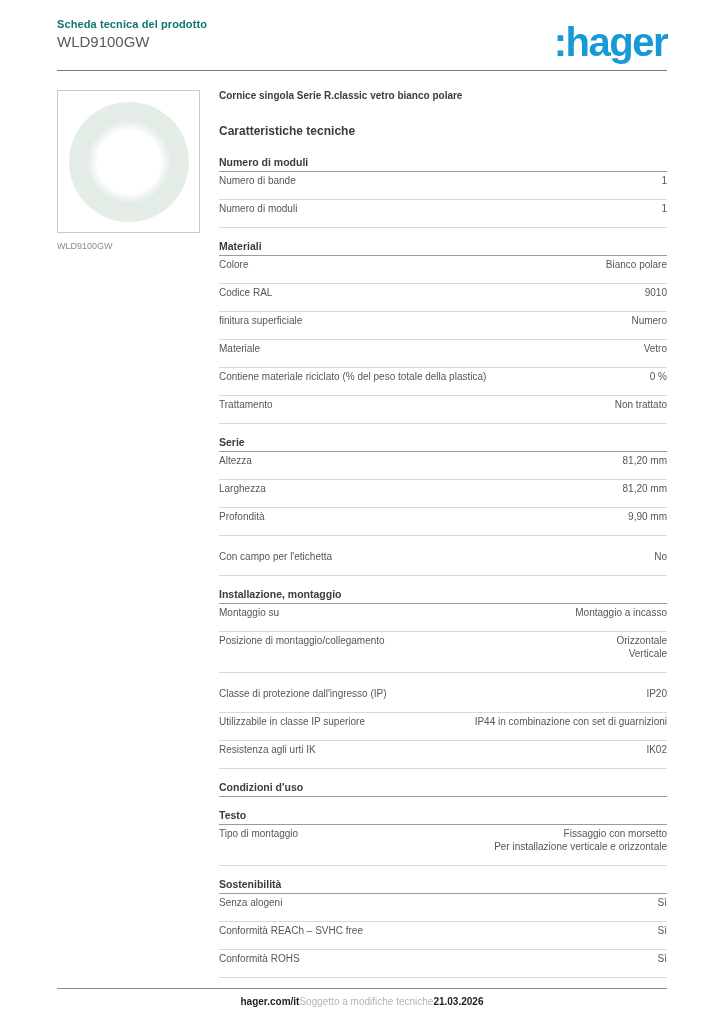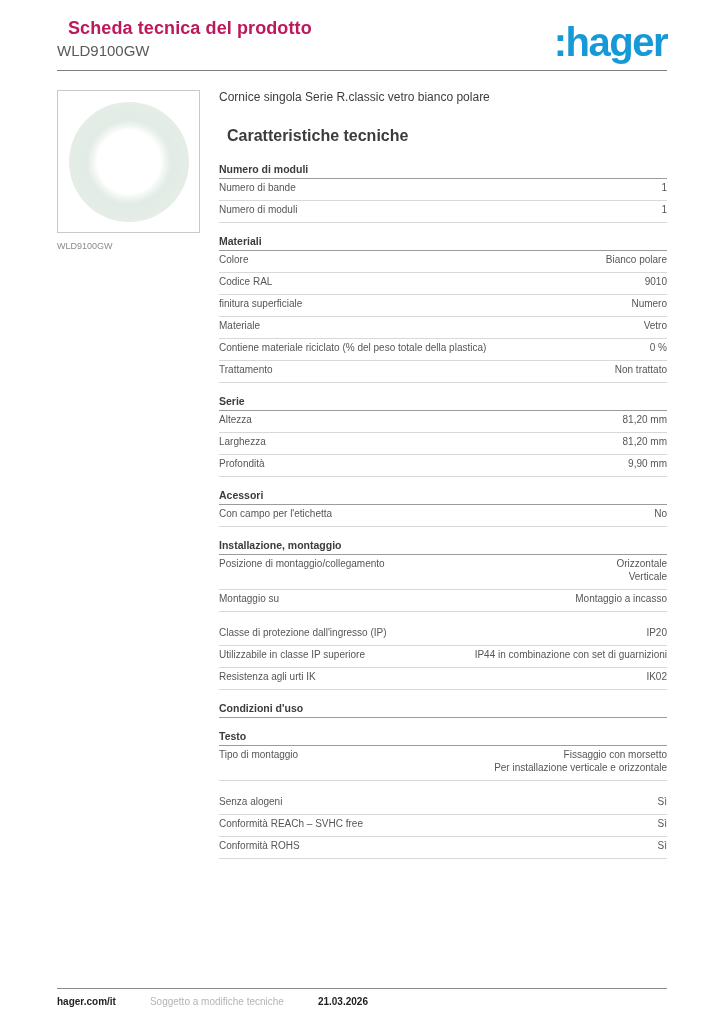--- a/index.html
+++ b/index.html
@@ -2,54 +2,54 @@
 <html><head>
 <meta charset="utf-8">
 <style>
   * { margin:0; padding:0; box-sizing:border-box; }
   html,body { background:#ffffff; }
   body { font-family:"Liberation Sans","DejaVu Sans",sans-serif; }
   .page { position:relative; width:724px; height:1024px; background:#ffffff; overflow:hidden; }
 
   
   .header { position:absolute; left:57px; right:57px; top:18px; height:50px; }
-  .header-title { font-size:18px; font-weight:bold; color:#be185d; letter-spacing:.1px;margin-left:11px; }
+  .header-title { font-size:11px; font-weight:bold; color:#0f766e; letter-spacing:.1px; }
   .header-subtitle { font-size:15px; color:#5a5a5a; margin-top:3px; }
   .logo { position:absolute; right:0; top:2px; font-size:40px; font-weight:bold; letter-spacing:-1.5px; color:#1699d6; }
   .header-rule { position:absolute; left:57px; right:57px; top:70px; border-top:1px solid #7d7d7d; }
 
   
   .image-col { position:absolute; left:57px; top:90px; width:143px; }
   .image-box { width:143px; height:143px; border:1px solid #c9c9c9; background:#ffffff;
                display:flex; align-items:center; justify-content:center; }
   .ring { width:120px; height:120px; border-radius:50%;
           background: radial-gradient(circle,
             #ffffff 0%, #ffffff 37%,
             #f0f5f1 43%, #e2ebe5 50%,
             #e5ede7 70%, #edf3ee 86%,
             #f8faf8 95%, #ffffff 100%); }
   .image-caption { margin-top:8px; font-size:9px; color:#8c8c8c; }
 
   
   .details { position:absolute; left:219px; top:90px; width:448px; }
-  .product-title { font-size:12px; font-weight:normal; color:#3c3c3c; margin-bottom:23px; }
-  .intro-title { font-size:16px; font-weight:bold; color:#3c3c3c; margin-bottom:18px;margin-left:8px; }
+  .product-title { font-size:10px; font-weight:bold; color:#3c3c3c; margin-bottom:23px; }
+  .intro-title { font-size:12px; font-weight:bold; color:#3c3c3c; margin-bottom:18px; }
   .section { margin-bottom:12px; }
   .section-title { font-size:10.5px; font-weight:bold; color:#3c3c3c; padding-bottom:3px;
                    border-bottom:1px solid #9b9b9b; }
   .row { display:flex; justify-content:space-between; align-items:flex-start;
-         border-bottom:1px solid #d8d8d8; padding:2px 0 6px 0;
+         border-bottom:1px solid #d8d8d8; padding:2px 0 12px 0;
          font-size:10px; color:#565656; line-height:1.3; min-height:14px; }
   .row .label { text-align:left; padding-right:12px; }
   .row .value { text-align:right; margin-left:auto; flex-shrink:0; }
 
   
   .footer-rule { position:absolute; left:57px; right:57px; top:988px; border-top:1px solid #8a8a8a; }
   .footer { position:absolute; left:57px; right:57px; top:996px; display:flex;
-            justify-content:flex-start; align-items:baseline;gap:34px; }
+            justify-content:center; align-items:baseline; }
   .footer-left  { font-size:10px; font-weight:bold; color:#1f1f1f; }
   .footer-center{ font-size:10px; color:#b4b4b4; }
   .footer-right { font-size:10px; font-weight:bold; color:#1f1f1f; }
 </style>
 </head>
 <body>
 
 <div class="page">
 
   <div class="header">
@@ -139,43 +139,42 @@
             </div>
           </div>
           <div class="row">
             <div class="label">Profondità</div>
             <div class="value">
               <div>9,90 mm</div>
             </div>
           </div>
         </div>
         <div class="section">
-          <div class="section-title">Acessori</div>
           <div class="row">
             <div class="label">Con campo per l'etichetta</div>
             <div class="value">
               <div>No</div>
             </div>
           </div>
         </div>
         <div class="section">
           <div class="section-title">Installazione, montaggio</div>
+          <div class="row">
+            <div class="label">Montaggio su</div>
+            <div class="value">
+              <div>Montaggio a incasso</div>
+            </div>
+          </div>
           <div class="row">
             <div class="label">Posizione di montaggio/collegamento</div>
             <div class="value">
               <div>Orizzontale</div>
               <div>Verticale</div>
             </div>
           </div>
-          <div class="row">
-            <div class="label">Montaggio su</div>
-            <div class="value">
-              <div>Montaggio a incasso</div>
-            </div>
-          </div>
         </div>
         <div class="section">
           <div class="row">
             <div class="label">Classe di protezione dall'ingresso (IP)</div>
             <div class="value">
               <div>IP20</div>
             </div>
           </div>
           <div class="row">
             <div class="label">Utilizzabile in classe IP superiore</div>
@@ -197,20 +196,21 @@
           <div class="section-title">Testo</div>
           <div class="row">
             <div class="label">Tipo di montaggio</div>
             <div class="value">
               <div>Fissaggio con morsetto</div>
               <div>Per installazione verticale e orizzontale</div>
             </div>
           </div>
         </div>
         <div class="section">
+          <div class="section-title">Sostenibilità</div>
           <div class="row">
             <div class="label">Senza alogeni</div>
             <div class="value">
               <div>Sì</div>
             </div>
           </div>
           <div class="row">
             <div class="label">Conformità REACh – SVHC free</div>
             <div class="value">
               <div>Sì</div>

